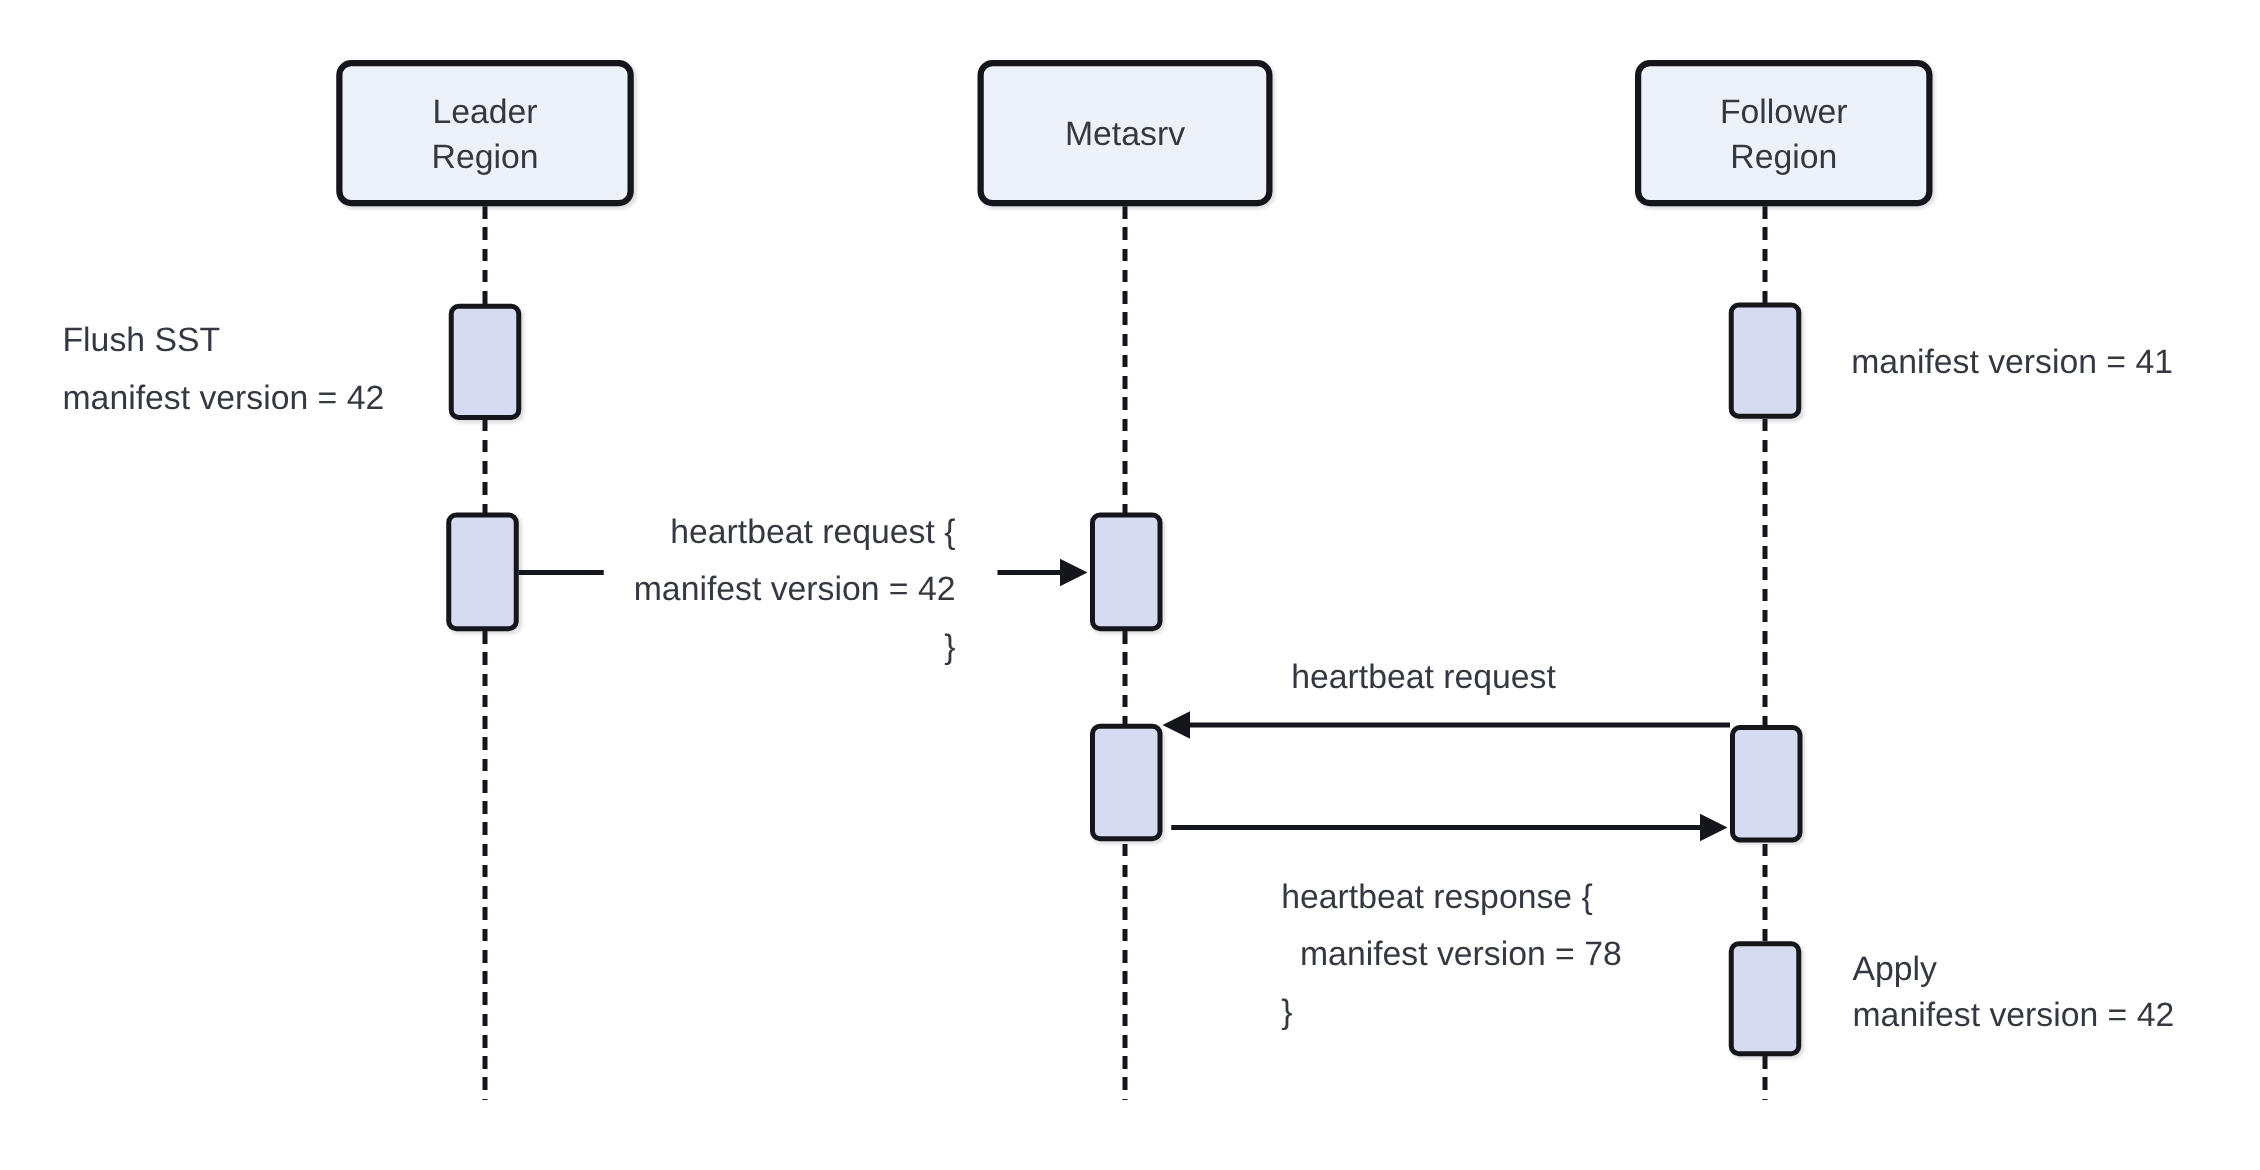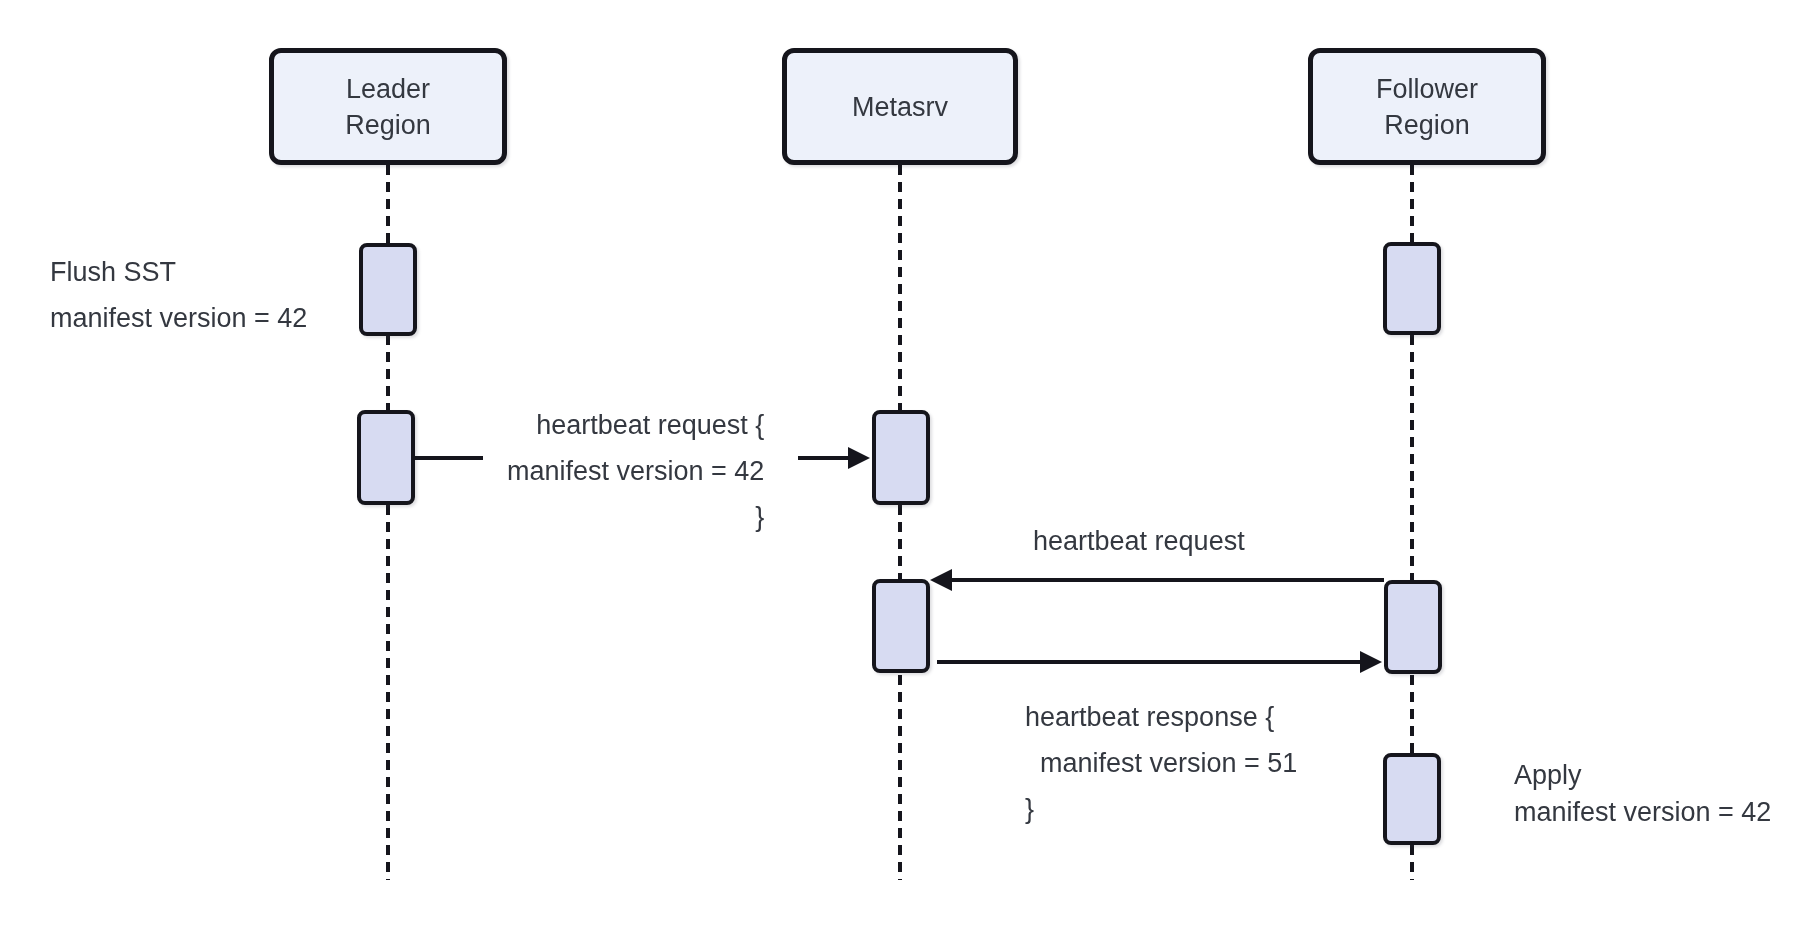--- a/index.html
+++ b/index.html
@@ -98,33 +98,34 @@
   <div class="act" style="left:359px; top:243px; height:93px;"></div>
   <div class="act" style="left:1383px; top:242px; height:93px;"></div>
   <div class="act" style="left:357px; top:410px; height:95px;"></div>
   <div class="act" style="left:872px; top:410px; height:95px;"></div>
   <div class="act" style="left:872px; top:579px; height:94px;"></div>
   <div class="act" style="left:1384px; top:580px; height:94px;"></div>
   <div class="act" style="left:1383px; top:753px; height:92px;"></div>
 
   <div class="lbl" style="left:50px; top:249px;">Flush SST
 manifest version = 42</div>
-  <div class="lbl" style="left:1482px; top:757px; line-height:37px;margin-left:32px;">Apply
+  <div class="lbl" style="left:1481px; top:272px; line-height:34px;">manifest version = 41</div>
+  <div class="lbl" style="left:1482px; top:757px; line-height:37px;">Apply
 manifest version = 42</div>
 
   <div class="mline" style="left:415px; top:456px; width:68px;"></div>
   <div class="lbl" style="left:492px; top:402px;text-align:right;">heartbeat request {
   manifest version = 42
 }</div>
   <div class="mline" style="left:798px; top:456px; width:52px;"></div>
   <div class="tri-r" style="left:848px; top:447px;"></div>
 
   <div class="lbl center" style="left:1033px; top:518px; width:235px;">heartbeat request</div>
   <div class="tri-l" style="left:930px; top:569px;"></div>
   <div class="mline" style="left:950px; top:578px; width:434px;"></div>
 
   <div class="mline" style="left:937px; top:660px; width:424px;"></div>
   <div class="tri-r" style="left:1360px; top:651px;"></div>
   <div class="lbl" style="left:1025px; top:694px;">heartbeat response {
-  manifest version = 51
+  manifest version = 78
 }</div>
 
 </div>
 
 </body></html>

